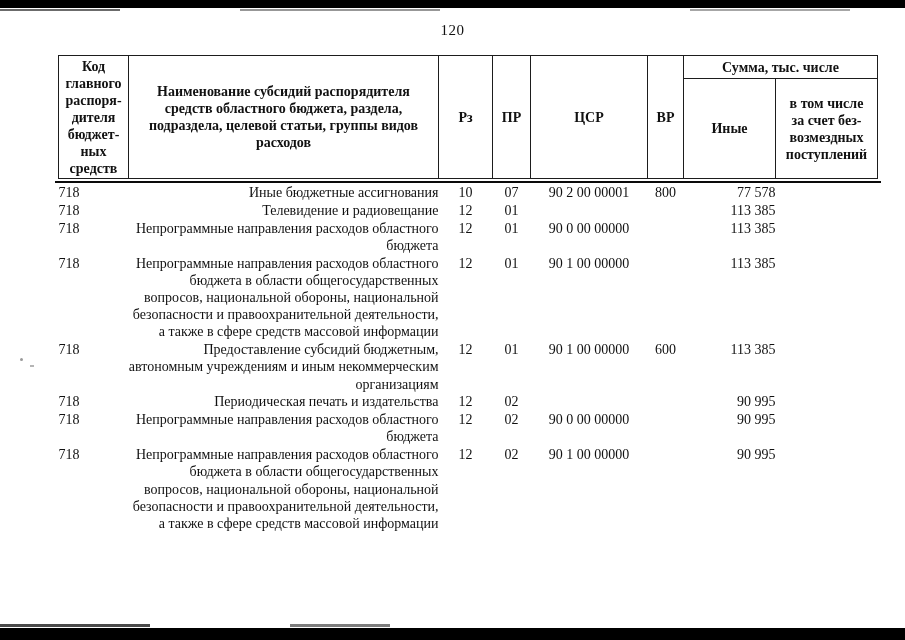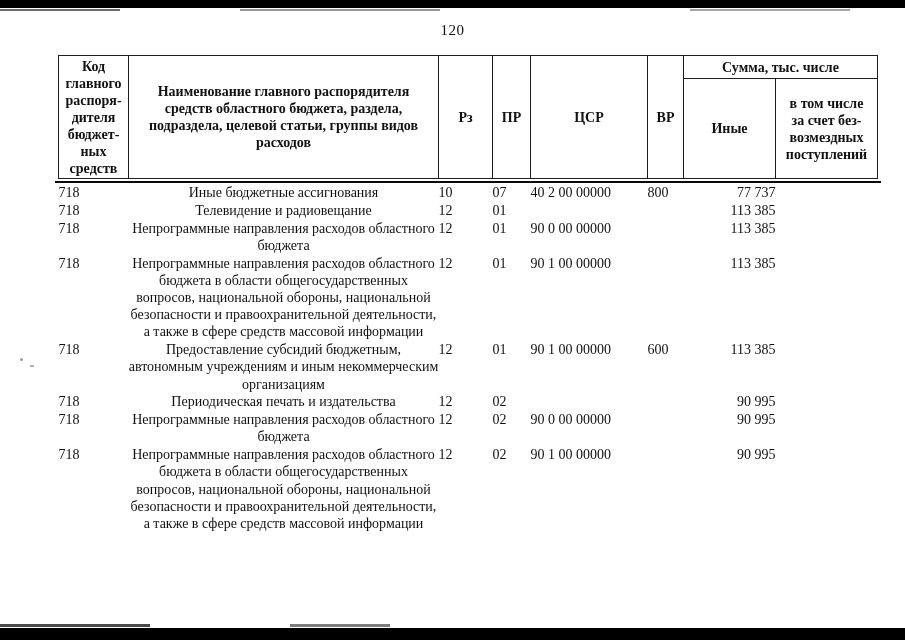--- a/index.html
+++ b/index.html
@@ -60,22 +60,22 @@
   }
 
   .budget-table tbody td {
     border: none;
     vertical-align: top;
     font-size: 14px;
     line-height: 17.2px;
     padding: 0.6px 0 0 0;
   }
   td.c-code { text-align: left; }
-  td.c-name { text-align: center; padding-left: 10px; padding-right: 6px; margin-top: 36px; }
-  td.c-rz, td.c-pr, td.c-csr, td.c-vr { text-align: left; white-space: nowrap; }
+  td.c-name { text-align: right; padding-left: 10px; padding-right: 6px; margin-top: 36px; }
+  td.c-rz, td.c-pr, td.c-csr, td.c-vr { text-align: center; white-space: nowrap; }
   td.c-total { text-align: right; padding-right: 11px; white-space: nowrap; }
   td.c-grat { text-align: right; padding-right: 8px; white-space: nowrap; }
   .budget-table tbody tr:first-child td { padding-top: 5px; }
 </style>
 </head>
 <body>
 
 <div class="scan-bar-top"></div>
 <div class="scan-streak streak-a"></div>
 <div class="scan-streak streak-b"></div>
@@ -97,44 +97,44 @@
     </colgroup>
     <thead>
       <tr class="sum-row">
         <th rowspan="2" class="h-code pre">Код
 главного
 распоря-
 дителя
 бюджет-
 ных
 средств</th>
-        <th rowspan="2" class="h-name">Наименование главного распорядителя средств областного бюджета, раздела, подраздела, целевой статьи, группы видов расходов</th>
+        <th rowspan="2" class="h-name">Наименование субсидий распорядителя средств областного бюджета, раздела, подраздела, целевой статьи, группы видов расходов</th>
         <th rowspan="2" class="h-rz">Рз</th>
         <th rowspan="2" class="h-pr">ПР</th>
         <th rowspan="2" class="h-csr">ЦСР</th>
         <th rowspan="2" class="h-vr">ВР</th>
         <th colspan="2" class="h-sum">Сумма, тыс. числе</th>
       </tr>
       <tr class="sub-row">
         <th class="h-total">Иные</th>
         <th class="h-grat pre">в том числе
 за счет без-
 возмездных
 поступлений</th>
       </tr>
     </thead>
     <tbody>
         <tr>
     <td class="c-code">718</td>
     <td class="c-name">Иные бюджетные ассигнования</td>
     <td class="c-rz">10</td>
     <td class="c-pr">07</td>
-    <td class="c-csr">40 2 00 00000</td>
+    <td class="c-csr">90 2 00 00001</td>
     <td class="c-vr">800</td>
-    <td class="c-total">77 737</td>
+    <td class="c-total">77 578</td>
     <td class="c-grat"></td>
   </tr>
         <tr>
     <td class="c-code">718</td>
     <td class="c-name">Телевидение и радиовещание</td>
     <td class="c-rz">12</td>
     <td class="c-pr">01</td>
     <td class="c-csr"></td>
     <td class="c-vr"></td>
     <td class="c-total">113 385</td>

